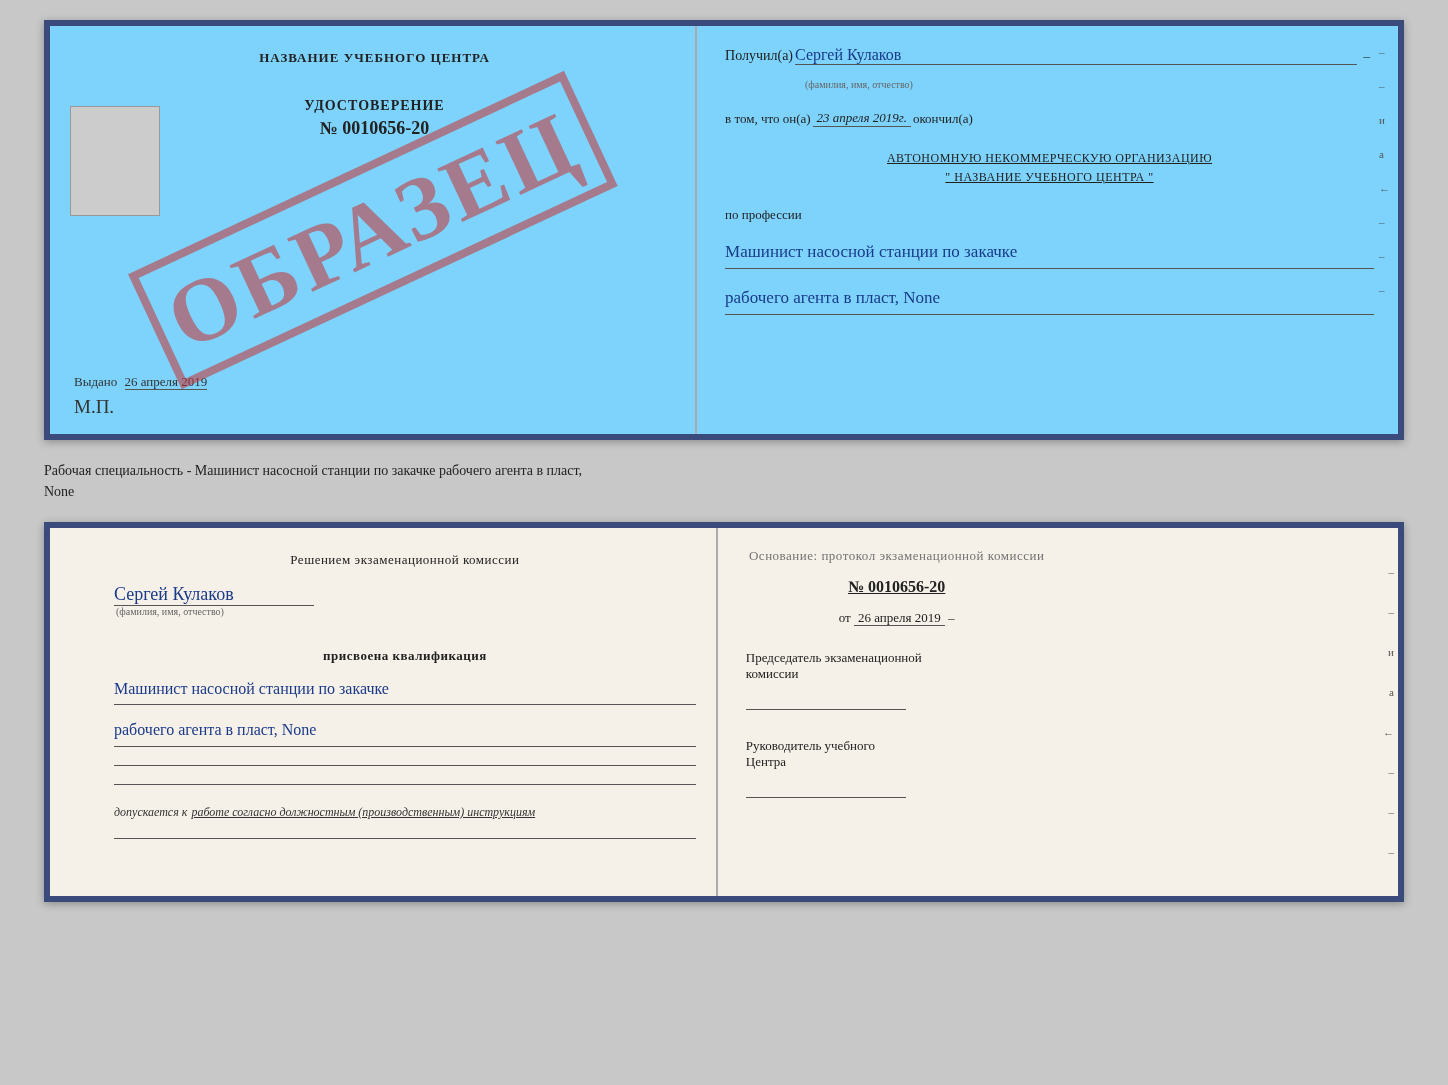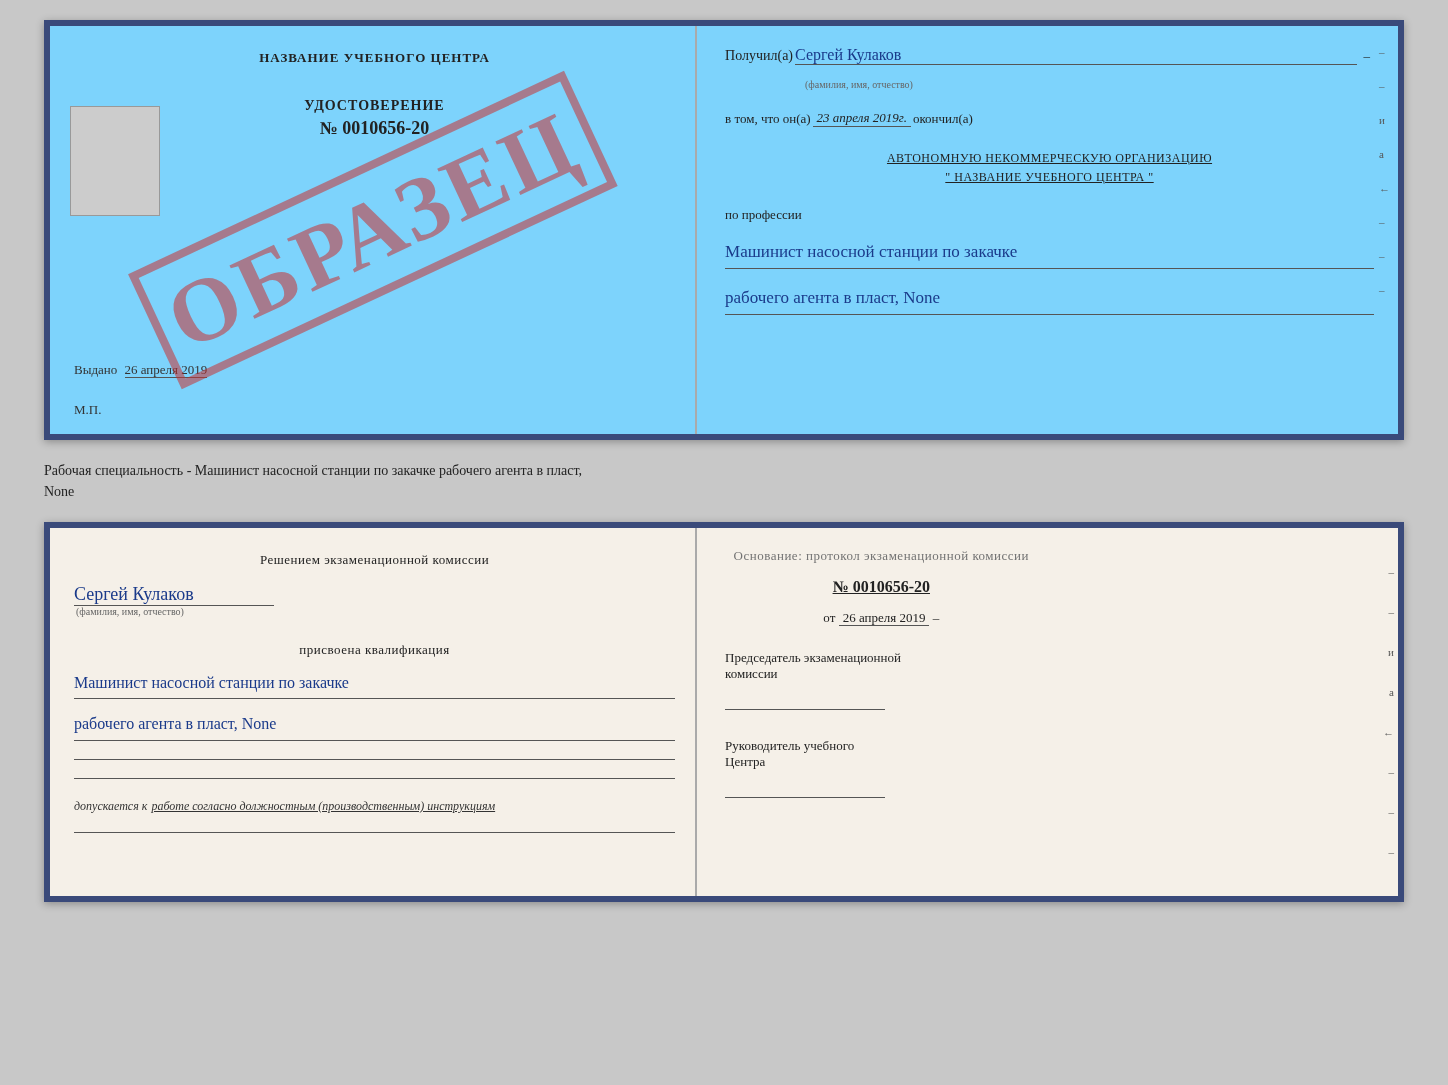--- a/index.html
+++ b/index.html
@@ -102,23 +102,23 @@
     }
 
     .issued-line {
       margin-top: auto;
       font-size: 13px;
       color: #333;
       padding-top: 12px;
     }
 
     .mp-line {
-      font-size: 13px;
+      font-size: 19px;
       color: #333;
-      margin-top: 24px;
+      margin-top: 6px;
     }
 
     .handwritten {
       font-family: 'Segoe Script', 'Brush Script MT', cursive;
       color: #1a3a8a;
       font-size: 16px;
     }
 
     .field-line {
       border-bottom: 1px solid #555;
@@ -167,20 +167,21 @@
     }
 
     
     .document-bottom {
       width: 1360px;
       background: #f5f0e8;
       border: 6px solid #3a4a7a;
       display: flex;
       min-height: 380px;
       box-shadow: 0 2px 8px rgba(0,0,0,0.3);
+      padding-left: 40px;
     }
 
     .doc-bottom-left {
       width: 48%;
       border-right: 2px solid #aaa;
       padding: 24px 20px 16px 24px;
       display: flex;
       flex-direction: column;
       gap: 10px;
     }
@@ -341,21 +342,21 @@
 <div class="document-bottom">
 
   <div class="doc-bottom-left">
     <div class="decision-text">Решением экзаменационной комиссии</div>
 
     <div style="margin-top:6px;">
       <span class="handwritten" style="font-size:18px; border-bottom:1px solid #555; display:inline-block; min-width:200px;">Сергей Кулаков</span>
       <div style="font-size:10px; color:#666; margin-left:2px;">(фамилия, имя, отчество)</div>
     </div>
 
-    <div class="decision-text" style="margin-top:15px;">присвоена квалификация</div>
+    <div class="decision-text" style="margin-top:21px;font-weight:bold;">присвоена квалификация</div>
 
     <div class="qualification-hw">Машинист насосной станции по закачке</div>
     <div class="qualification-hw">рабочего агента в пласт, None</div>
 
     <div class="field-line" style="margin-top:8px;"></div>
     <div class="field-line" style="margin-top:8px;"></div>
 
     <div style="display:flex; align-items:baseline; gap:4px; margin-top:10px; flex-wrap:wrap;">
       <span class="allowed-text">допускается к</span>
       <span class="allowed-text" style="text-decoration:underline;">работе согласно должностным (производственным) инструкциям</span>

